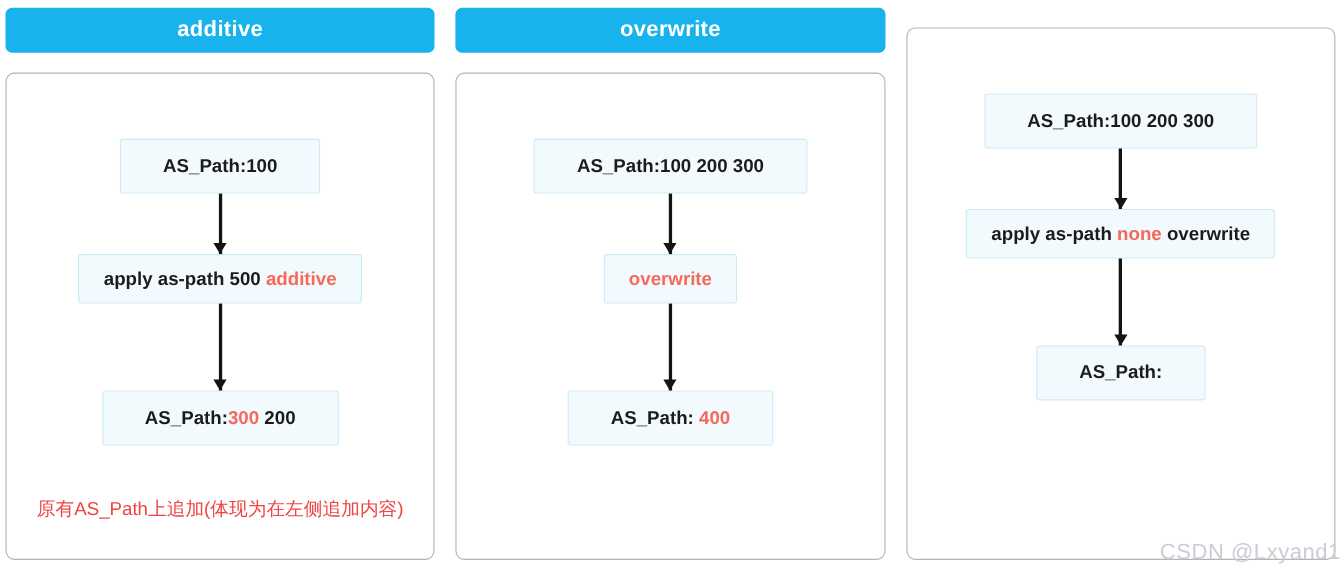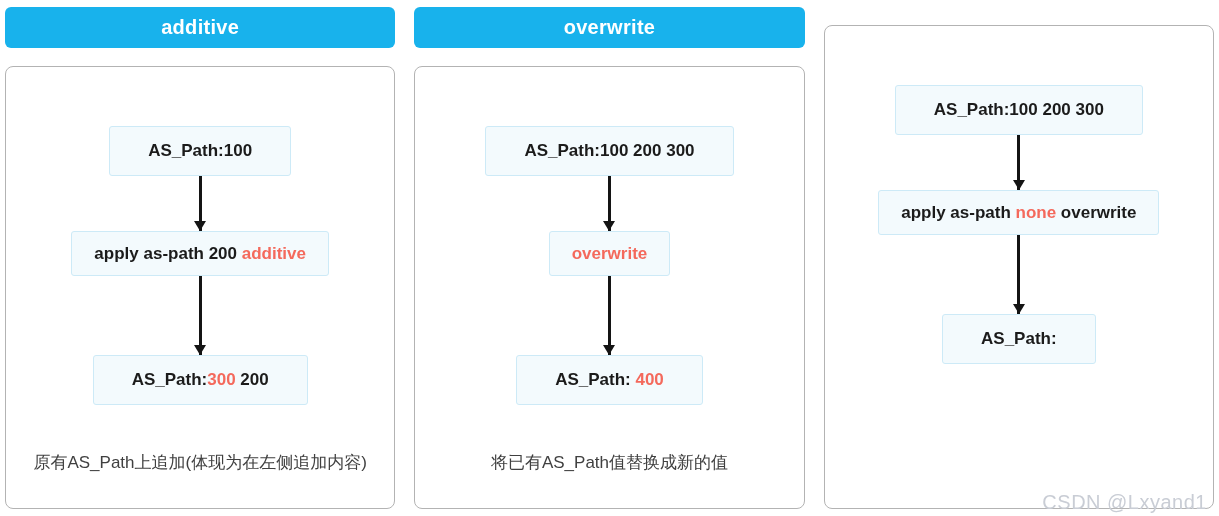--- a/index.html
+++ b/index.html
@@ -65,60 +65,59 @@
     transform:translateX(-50%);
     border-left:6px solid transparent;
     border-right:6px solid transparent;
     border-top:10px solid #141414;
   }
   .arrow-1 { height:55px; }
   .arrow-2 { height:79px; }
   .caption {
     margin-top:46px;
     font-size:17px;
-    color:#404040;
+    color:#ef4444;
     text-align:center;
     white-space:nowrap;
   }
   .watermark {
     position:absolute;
-    right:12px;
+    right:0;
     bottom:2px;
     font-size:20px;
     color:#c9cdd5;
     letter-spacing:0.5px;
     z-index:5;
   }
 </style>
 </head>
 <body>
 
 <div class="board">
 
   <div class="panel">
     <div class="panel-header">additive</div>
     <div class="panel-body">
       <div class="node"><span>AS_Path:100</span><span class="red"></span><span></span></div>
       <div class="arrow arrow-1"></div>
-      <div class="node node-cmd"><span>apply as-path 200 </span><span class="red">additive</span><span></span></div>
+      <div class="node node-cmd"><span>apply as-path 500 </span><span class="red">additive</span><span></span></div>
       <div class="arrow arrow-2"></div>
       <div class="node"><span>AS_Path:</span><span class="red">300</span><span> 200</span></div>
       <div class="caption">原有AS_Path上追加(体现为在左侧追加内容)</div>
     </div>
   </div>
 
   <div class="panel">
     <div class="panel-header">overwrite</div>
     <div class="panel-body">
       <div class="node"><span>AS_Path:100 200 300</span><span class="red"></span><span></span></div>
       <div class="arrow arrow-1"></div>
       <div class="node node-cmd"><span class="red">overwrite</span><span></span></div>
       <div class="arrow arrow-2"></div>
       <div class="node"><span>AS_Path: </span><span class="red">400</span><span></span></div>
-      <div class="caption">将已有AS_Path值替换成新的值</div>
     </div>
   </div>
 
   <div class="panel">
     <div class="panel-body">
       <div class="node"><span>AS_Path:100 200 300</span><span class="red"></span><span></span></div>
       <div class="arrow arrow-1"></div>
       <div class="node node-cmd"><span>apply as-path </span><span class="red">none</span><span> overwrite</span></div>
       <div class="arrow arrow-2"></div>
       <div class="node"><span>AS_Path:</span><span class="red"></span><span></span></div>

